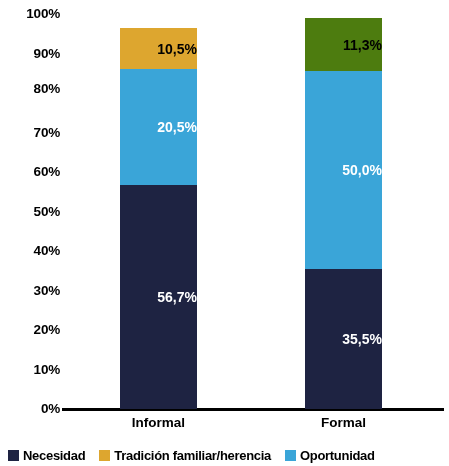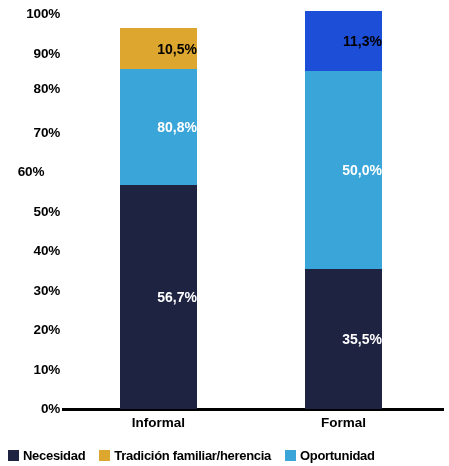--- a/index.html
+++ b/index.html
@@ -139,51 +139,51 @@
 
 <div id="chart-root">
 
   <div class="plot-area">
 
     <div class="y-axis-labels" id="y-axis-labels">
         <div class="y-tick" style="top: 7px;">100%</div>
         <div class="y-tick" style="top: 46.5px;">90%</div>
         <div class="y-tick" style="top: 70px; margin-top: 12px;">80%</div>
         <div class="y-tick" style="top: 125.5px;">70%</div>
-        <div class="y-tick" style="top: 165px; text-align: center;">60%</div>
+        <div class="y-tick" style="top: 165px;">60%</div>
         <div class="y-tick" style="top: 204.5px;">50%</div>
         <div class="y-tick" style="top: 244px;">40%</div>
         <div class="y-tick" style="top: 283.5px;">30%</div>
         <div class="y-tick" style="top: 323px;">20%</div>
         <div class="y-tick" style="top: 362.5px;">10%</div>
         <div class="y-tick" style="top: 402px;">0%</div>
       </div>
 
     <div class="axis-line"></div>
 
     <div class="bars-layer" id="bars-layer">
         <div class="bar" style="left: 120px; width: 77px; height: 381.175px;">
           <div class="segment" style="background: rgb(30, 35, 66); height: 223.965px; bottom: 0px;">
             <span class="segment-label" style="color: rgb(255, 255, 255);">56,7%</span>
           </div>
           <div class="segment" style="background: rgb(58, 165, 216); height: 115.735px; bottom: 223.965px;">
-            <span class="segment-label" style="color: rgb(255, 255, 255);">80,8%</span>
+            <span class="segment-label" style="color: rgb(255, 255, 255);">20,5%</span>
           </div>
           <div class="segment" style="background: rgb(221, 166, 47); height: 41.475px; bottom: 339.7px;">
             <span class="segment-label" style="color: rgb(0, 0, 0);">10,5%</span>
           </div>
         </div>
         <div class="bar" style="left: 305px; width: 77px; height: 382.36px;">
           <div class="segment" style="background: rgb(30, 35, 66); height: 140.225px; bottom: 0px;">
             <span class="segment-label" style="color: rgb(255, 255, 255);">35,5%</span>
           </div>
           <div class="segment" style="background: rgb(58, 165, 216); height: 197.5px; bottom: 140.225px;">
             <span class="segment-label" style="color: rgb(255, 255, 255);">50,0%</span>
           </div>
-          <div class="segment" style="background: #1d4ed8; height: 60px; bottom: 337.725px; margin-top: 20px;">
+          <div class="segment" style="background: #4d7c0f; height: 53px; bottom: 337.725px; margin-top: 20px;">
             <span class="segment-label" style="color: rgb(0, 0, 0);">11,3%</span>
           </div>
         </div>
       </div>
 
     <div class="x-labels" id="x-labels">
         <div class="x-label" style="left: 98.5px; width: 120px; top: 2px;">Informal</div>
         <div class="x-label" style="left: 283.5px; width: 120px; top: 2px; text-align: center;">Formal</div>
       </div>
 

